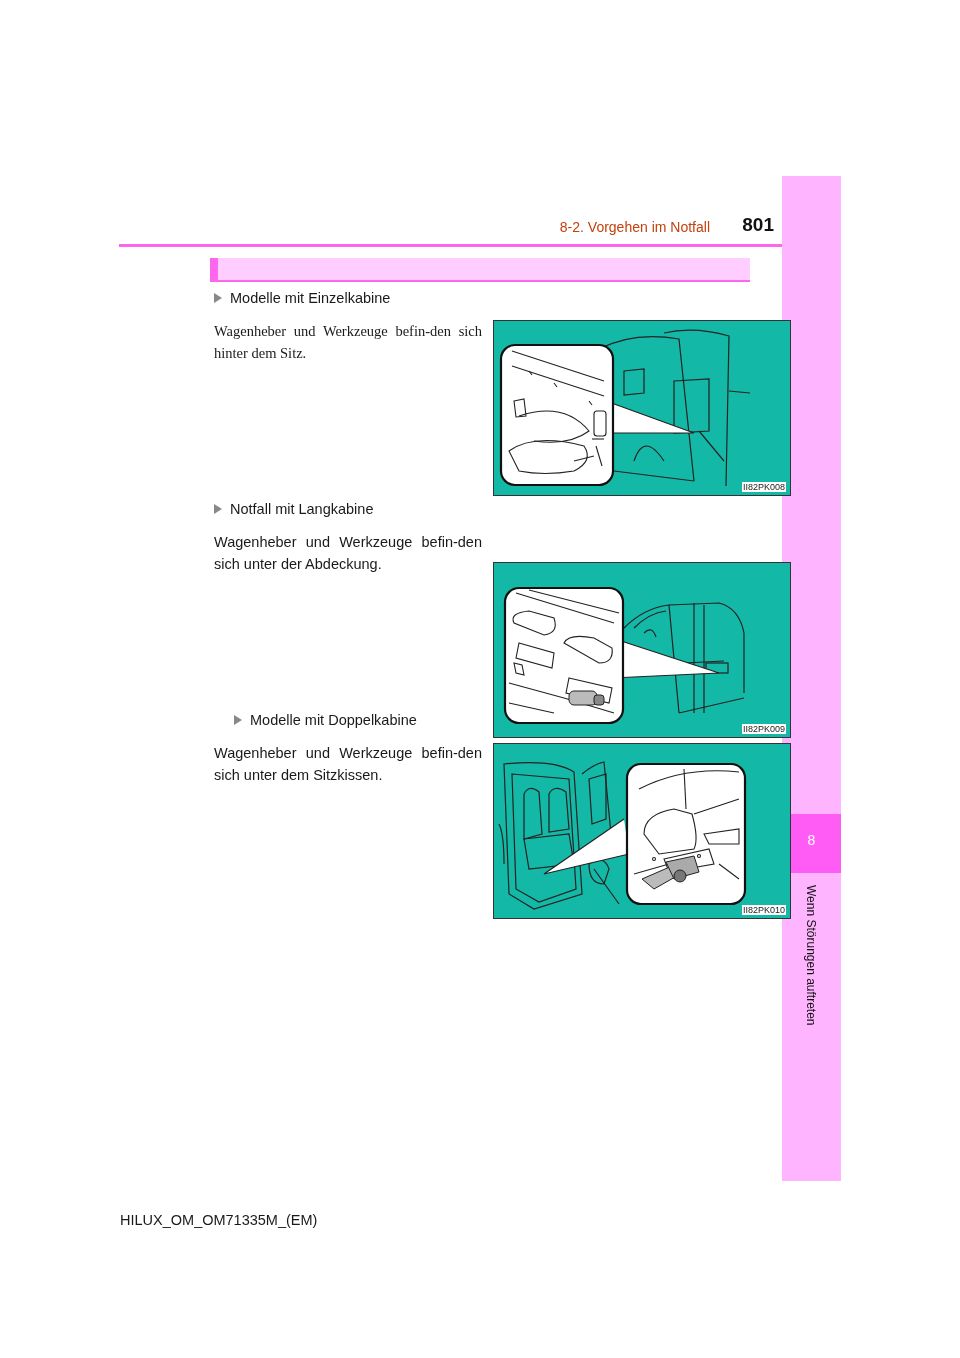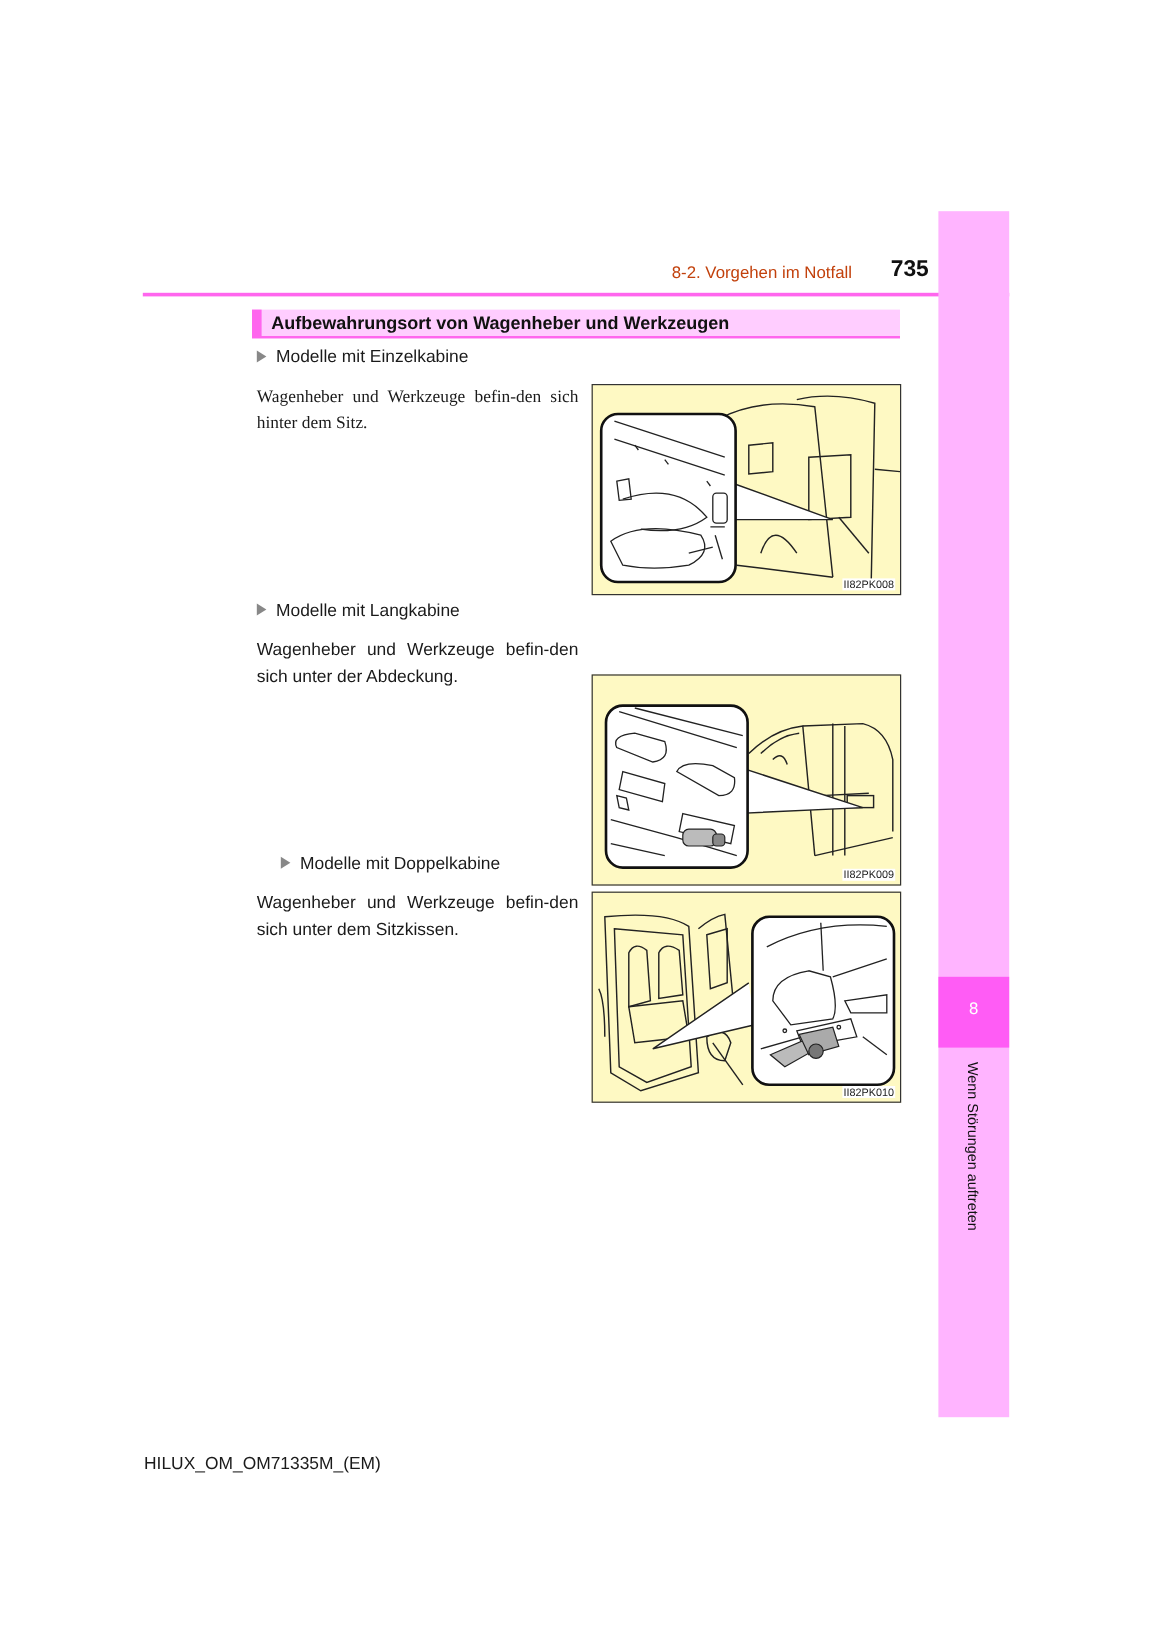--- a/index.html
+++ b/index.html
@@ -16,40 +16,39 @@
     .side-tab-num { left: 782px; top: 832px; width: 59px; text-align: center; color: #ffffff; font-size: 14px; }
     .side-tab-label {
       left: 804px; top: 885px; writing-mode: vertical-rl; font-size: 12px; color: #111; white-space: nowrap;
     }
     .section-bar { left: 210px; top: 258px; width: 540px; height: 22px; background: #ffcdff; border-bottom: 2px solid #ff66ee; }
     .section-bar .accent { position: absolute; left: 0; top: 0; width: 8px; height: 22px; background: #ff66ee; }
     .section-bar .title { position: absolute; left: 16px; top: 3px; font-size: 15px; font-weight: bold; color: #111; white-space: nowrap; }
     .bullet { font-size: 14.5px; color: #1a1a1a; white-space: nowrap; }
     .bullet .tri { display: inline-block; width: 0; height: 0; border-top: 5px solid transparent; border-bottom: 5px solid transparent; border-left: 8px solid #888; margin-right: 8px; vertical-align: 0px; }
     .para { width: 268px; font-size: 14.5px; line-height: 22px; text-align: justify; color: #1a1a1a; }
-    .figure { width: 256px; height: 174px; border: 1px solid #333; background: #fef9c3; overflow: hidden; }
+    .figure { width: 256px; height: 174px; border: 1px solid #333; background: #14b8a6; overflow: hidden; padding-left: 40px; }
     .figure svg { position: absolute; left: 0; top: 0; }
     .fig-code { position: absolute; right: 4px; bottom: 3px; font-size: 9px; color: #222; background: #fff; padding: 0 1px; }
     .footer-code { left: 120px; top: 1212px; font-size: 14.5px; color: #1a1a1a; }
   </style>
 </head>
 <body>
 
 <div class="abs header-section">8-2. Vorgehen im Notfall</div>
-<div class="abs page-number">735</div>
+<div class="abs page-number">801</div>
 <div class="abs header-rule"></div>
 
 <div class="abs side-tab"></div>
 <div class="abs side-tab-active"></div>
 <div class="abs side-tab-num">8</div>
 <div class="abs side-tab-label">Wenn Störungen auftreten</div>
 
 <div class="abs section-bar">
   <div class="accent"></div>
-  <div class="title">Aufbewahrungsort von Wagenheber und Werkzeugen</div>
 </div>
 
 <div class="abs bullet" style="left:214px; top:290px;">
   <span class="tri"></span><span>Modelle mit Einzelkabine</span>
 </div>
 <div class="abs para" style="left:214px; top:320px;font-family:Liberation Serif, serif;">
   <span>Wagenheber und Werkzeuge befin-den sich hinter dem Sitz.</span>
 </div>
 <div class="abs figure" style="left:493px; top:320px;">
   <svg width="256" height="174" viewBox="0 0 256 174">
@@ -78,21 +77,21 @@
       <path d="M98 118 L110 118"></path>
       <path d="M102 125 L108 145"></path>
       <path d="M80 140 L100 135"></path>
     </g>
     <text class="fig-code-text" x="250" y="168" font-size="9" text-anchor="end" fill="#222" font-family="Liberation Sans, sans-serif"></text>
   </svg>
   <span class="fig-code">II82PK008</span>
 </div>
 
 <div class="abs bullet" style="left:214px; top:501px;">
-  <span class="tri"></span><span>Modelle mit Langkabine</span>
+  <span class="tri"></span><span>Notfall mit Langkabine</span>
 </div>
 <div class="abs para" style="left:214px; top:531px;">
   <span>Wagenheber und Werkzeuge befin-den sich unter der Abdeckung.</span>
 </div>
 <div class="abs figure" style="left:493px; top:531px;margin-top:31px;">
   <svg width="256" height="174" viewBox="0 0 256 174">
     <g fill="none" stroke="#222" stroke-width="1.2">
       <path d="M130 65 Q150 45 175 42 L185 150"></path>
       <path d="M140 65 Q155 50 172 48"></path>
       <path d="M175 42 L225 40 Q245 45 250 70 L250 130"></path>

